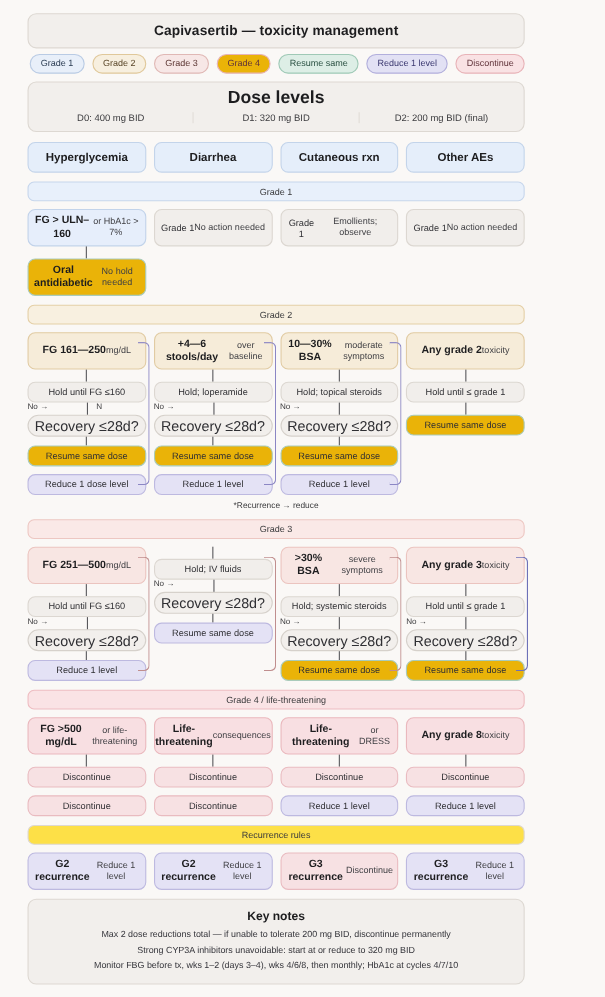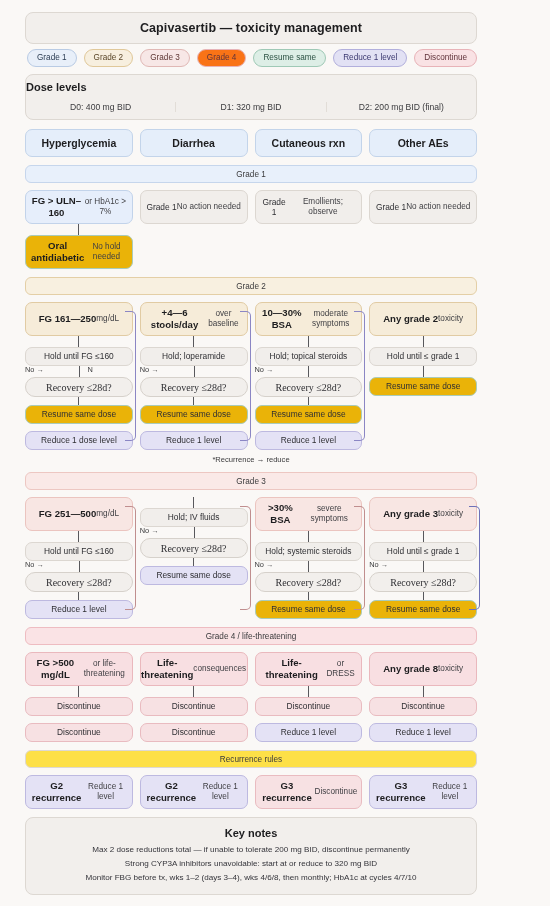--- a/index.html
+++ b/index.html
@@ -21,33 +21,33 @@
 
   
   .legend{display:flex;align-items:center;gap:7px;height:28px;padding-left:2px;}
   .chip{
     font-size:8.2px;border-radius:9px;padding:3px 9px;white-space:nowrap;
     border:1px solid #ccc;background:#fff;line-height:1.1;
   }
   .chip.g1{background:#e8eff9;border-color:#b9cbe4;color:#2b3c52;}
   .chip.g2{background:#f7efdf;border-color:#e0c89a;color:#5a4628;}
   .chip.g3{background:#f7e7e6;border-color:#e0b8b5;color:#5e3734;}
-  .chip.g4{background:#f97316;border-color:#e6b4b9;color:#60333a;text-align:center;}
+  .chip.g4{background:#eab308;border-color:#e6b4b9;color:#60333a;text-align:center;}
   .chip.rs{background:#ddeee6;border-color:#9fc9b6;color:#2c5244;}
   .chip.rl{background:#e2e1f4;border-color:#b2afdc;color:#3b3870;}
   .chip.dc{background:#f9e2e4;border-color:#e8b3b8;color:#60333a;}
 
   
   .dose{
     margin-top:2px;height:44px;position:relative;
     background:#f2efec;border:1px solid #ddd8d2;border-radius:8px;
   }
   .dose-title{
-    position:absolute;left:0;right:0;top:6px;text-align:left;
-    font-size:11px;font-weight:bold;
+    position:absolute;left:0;right:0;top:6px;text-align:center;
+    font-size:16px;font-weight:bold;
   }
   .dose-row{
     position:absolute;left:0;right:0;bottom:7px;display:flex;
   }
   .dose-cell{
     flex:1;text-align:center;font-size:8.6px;color:#3b3b3e;
     border-right:1px solid #e2ddd7;
   }
   .dose-cell:last-child{border-right:none;}
 
@@ -89,21 +89,21 @@
   .n-green{background:#eab308;border:1px solid #a9cbbb;}
   .n-lav{background:#e4e2f5;border:1px solid #bdb9e0;}
   .n-pink{background:#f7e1e3;border:1px solid #e9bbc0;}
 
   .n-h38{height:34px;}
   .n-h20{height:19px;}
 
   .pill{
     height:18px;border-radius:10px;background:#f2efec;border:1px solid #d6d1cb;
     display:flex;align-items:center;justify-content:center;
-    font-size:10px;color:#2f2f33;font-family:Liberation Serif, serif;
+    font-size:13px;color:#2f2f33;
   }
 
   
   .vline{width:1px;height:11px;background:#58585c;margin:0 auto;}
   .vline.s7{height:8px;}
   .spacer7{height:7px;}
 
   .nolabel{
     position:relative;height:11px;font-size:7.4px;color:#3a3a3c;
   }

